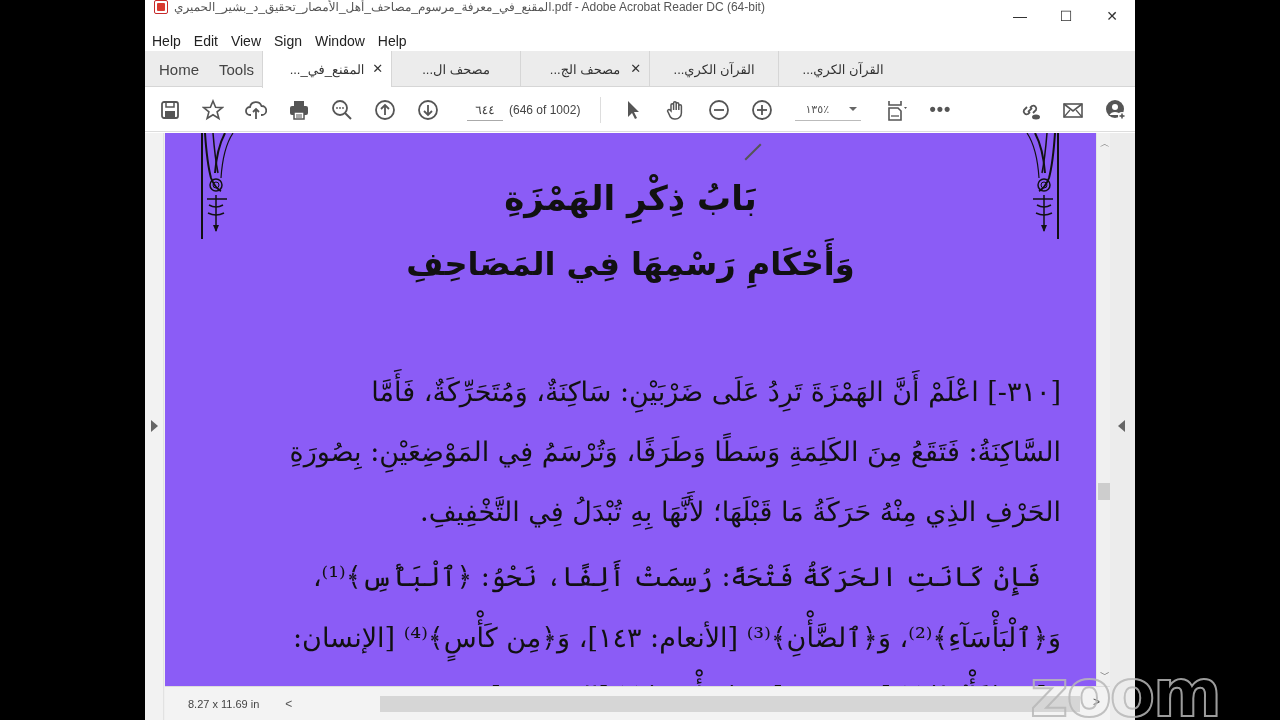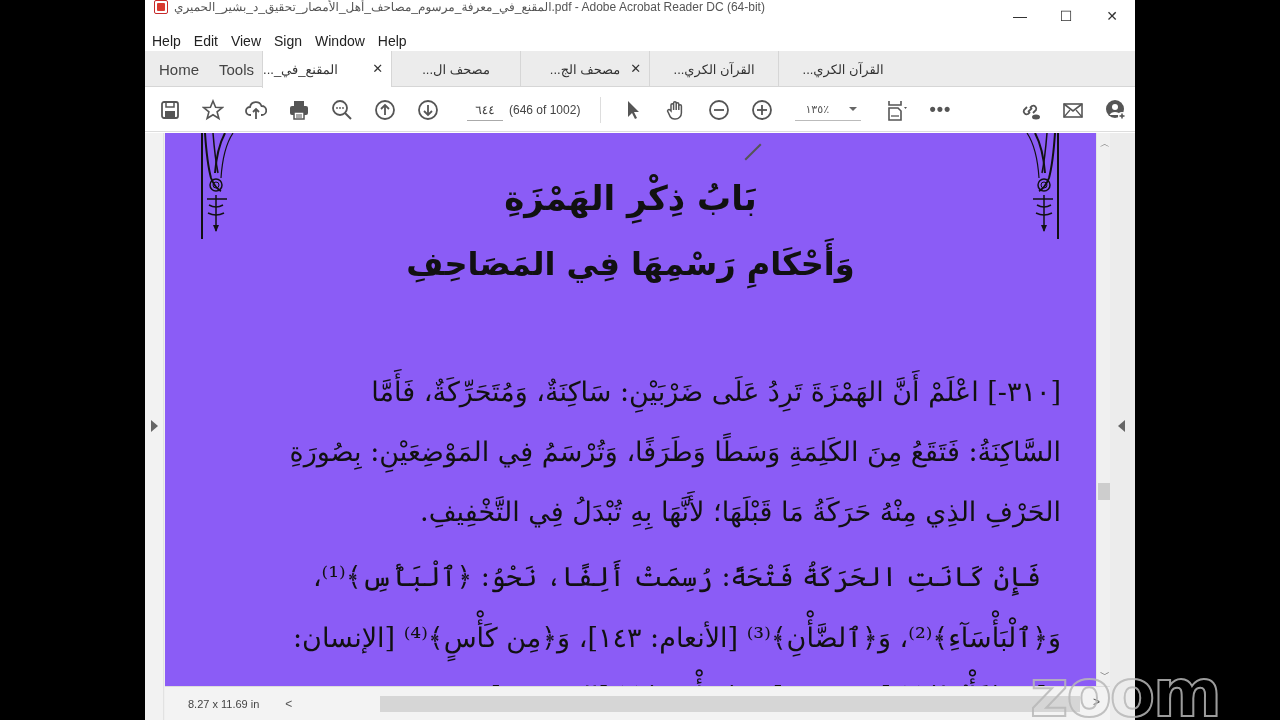--- a/index.html
+++ b/index.html
@@ -17,21 +17,21 @@
   .win-btn { width: 46px; height: 31px; display: flex; align-items: center; justify-content: center; color: #333; font-size: 14px; }
 
   
   .menubar { position: absolute; left: 0; top: 31px; width: 990px; height: 20px; display: flex; align-items: center; }
   .menu-item { font-size: 14px; color: #222; margin-left: 7px; margin-right: 6px; }
 
   
   .tabbar { position: absolute; left: 0; top: 51px; width: 1172px; height: 36px; background: #ececec; border-bottom: 1px solid #d6d6d6; display: flex; }
   .nav-tab { height: 36px; display: flex; align-items: center; font-size: 15px; color: #444; padding: 0 14px; }
   .doc-tab { height: 36px; display: flex; align-items: center; justify-content: center; font-size: 13px; color: #333; width: 129px; border-left: 1px solid #d6d6d6; position: relative; direction: rtl; }
-  .doc-tab.active { background: #fff; height: 37px; justify-content: flex-end; }
+  .doc-tab.active { background: #fff; height: 37px; }
   .doc-tab .tab-close { position: absolute; right: 8px; top: 10px; font-size: 13px; color: #333; direction: ltr; }
   .doc-tab .tab-label { direction: rtl; }
   .tabbar-right { margin-left: auto; display: flex; align-items: center; border-left: 1px solid #d6d6d6; height: 36px; }
   .help-icon { width: 20px; height: 20px; border: 2px solid #555; border-radius: 50%; font-size: 12px; font-weight: bold; color: #555; display: flex; align-items: center; justify-content: center; margin-left: 18px; }
   .bell-icon { width: 16px; height: 18px; margin-left: 18px; position: relative; }
   .bell-icon::before { content: ""; position: absolute; left: 2px; top: 1px; width: 12px; height: 13px; background: #999; border-radius: 6px 6px 1px 1px; }
   .bell-icon::after { content: ""; position: absolute; left: 6px; top: 14px; width: 4px; height: 3px; background: #999; border-radius: 0 0 2px 2px; }
   .signin { font-size: 16px; font-weight: bold; color: #444; margin-left: 6px; margin-right: 14px; }
 
   

